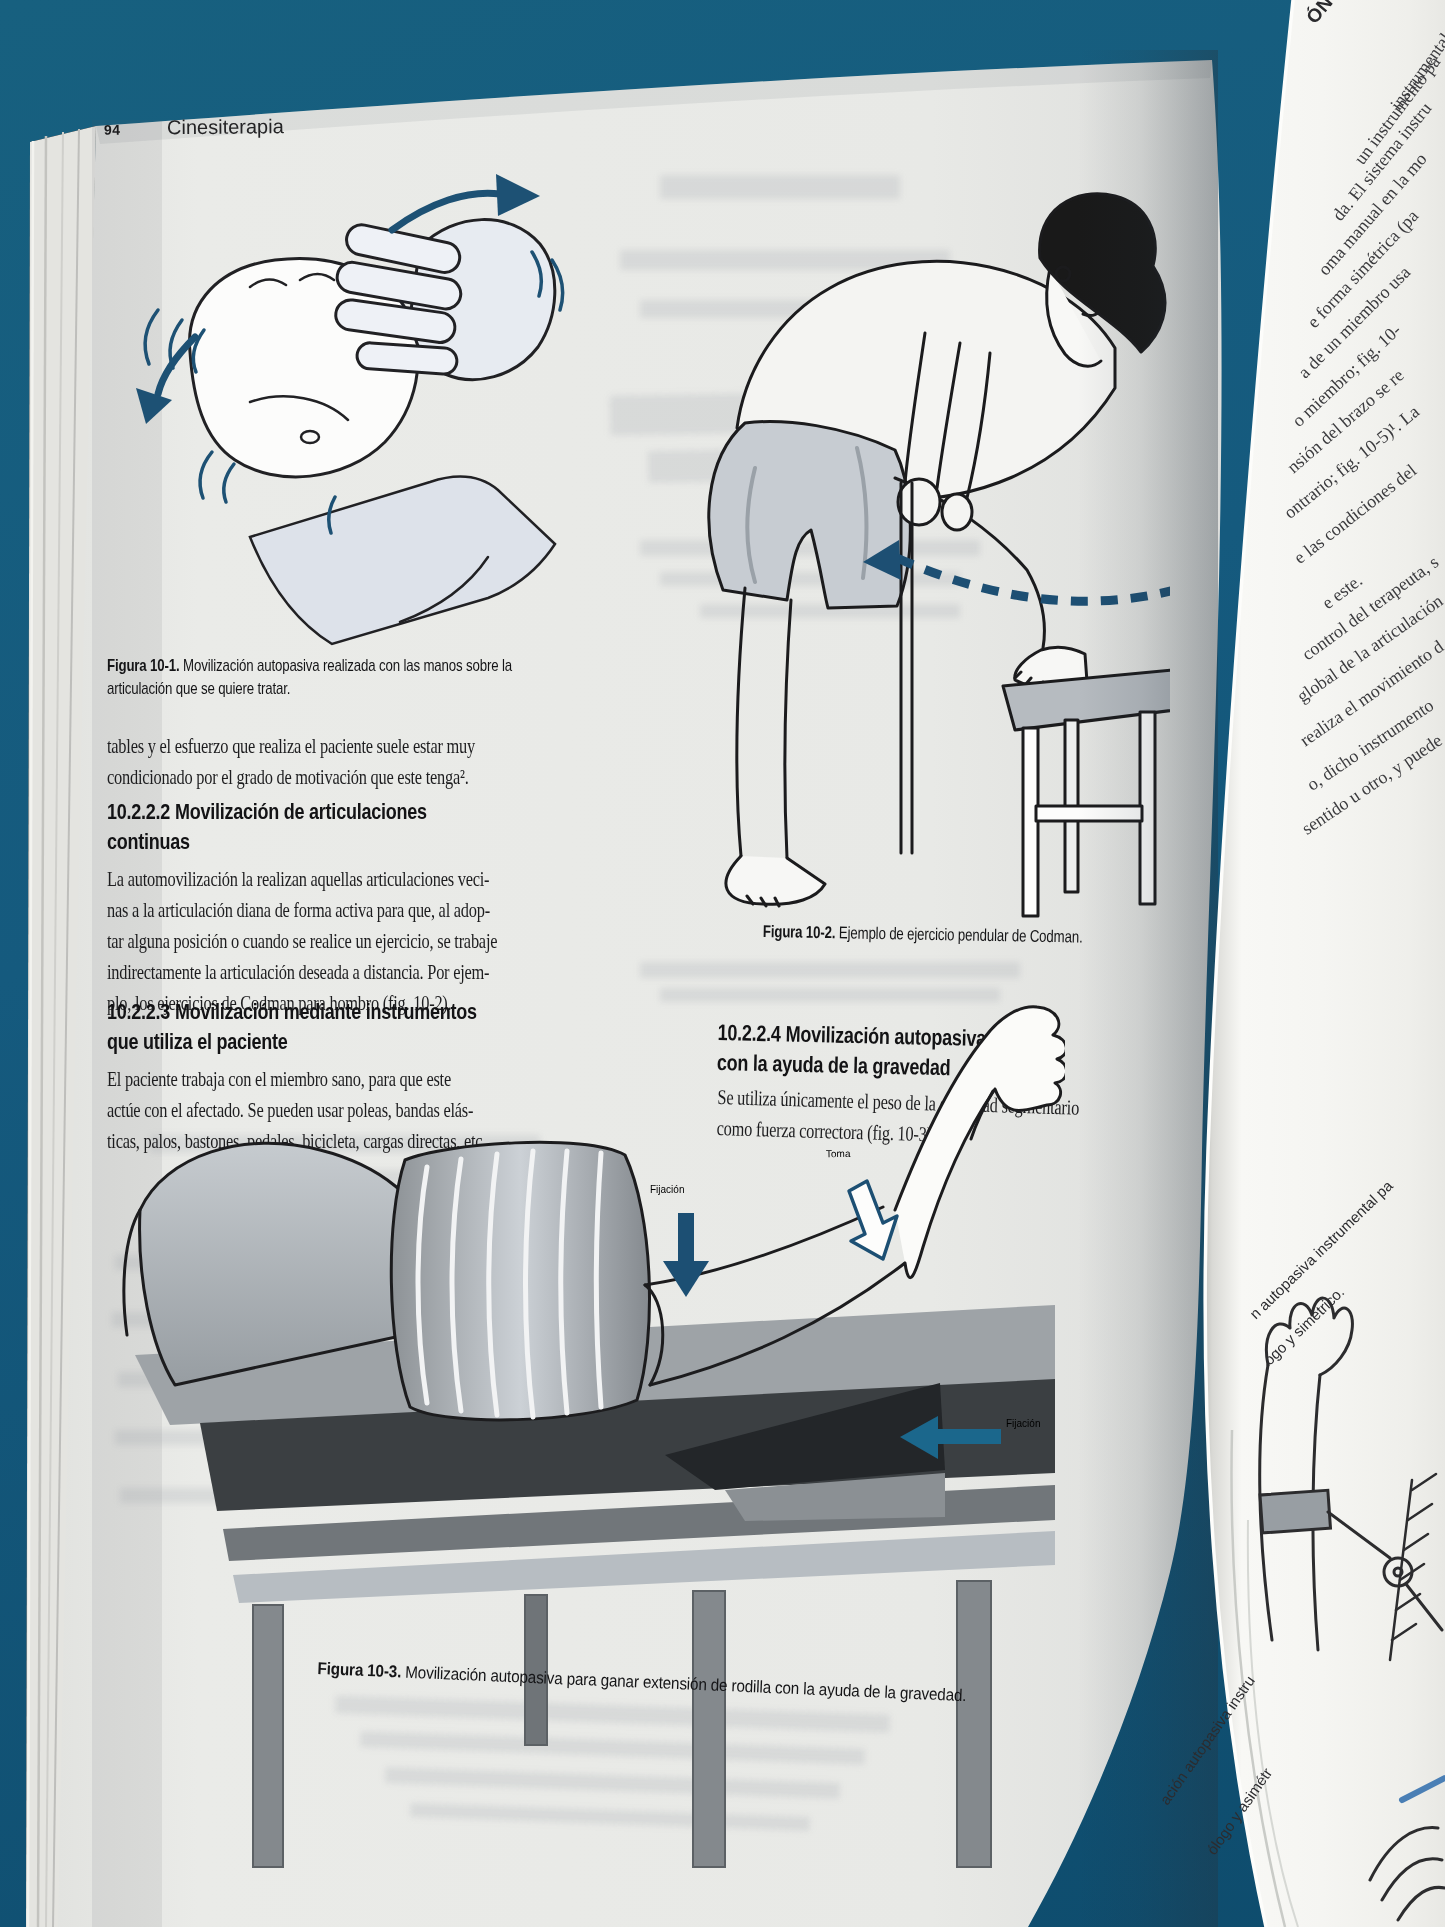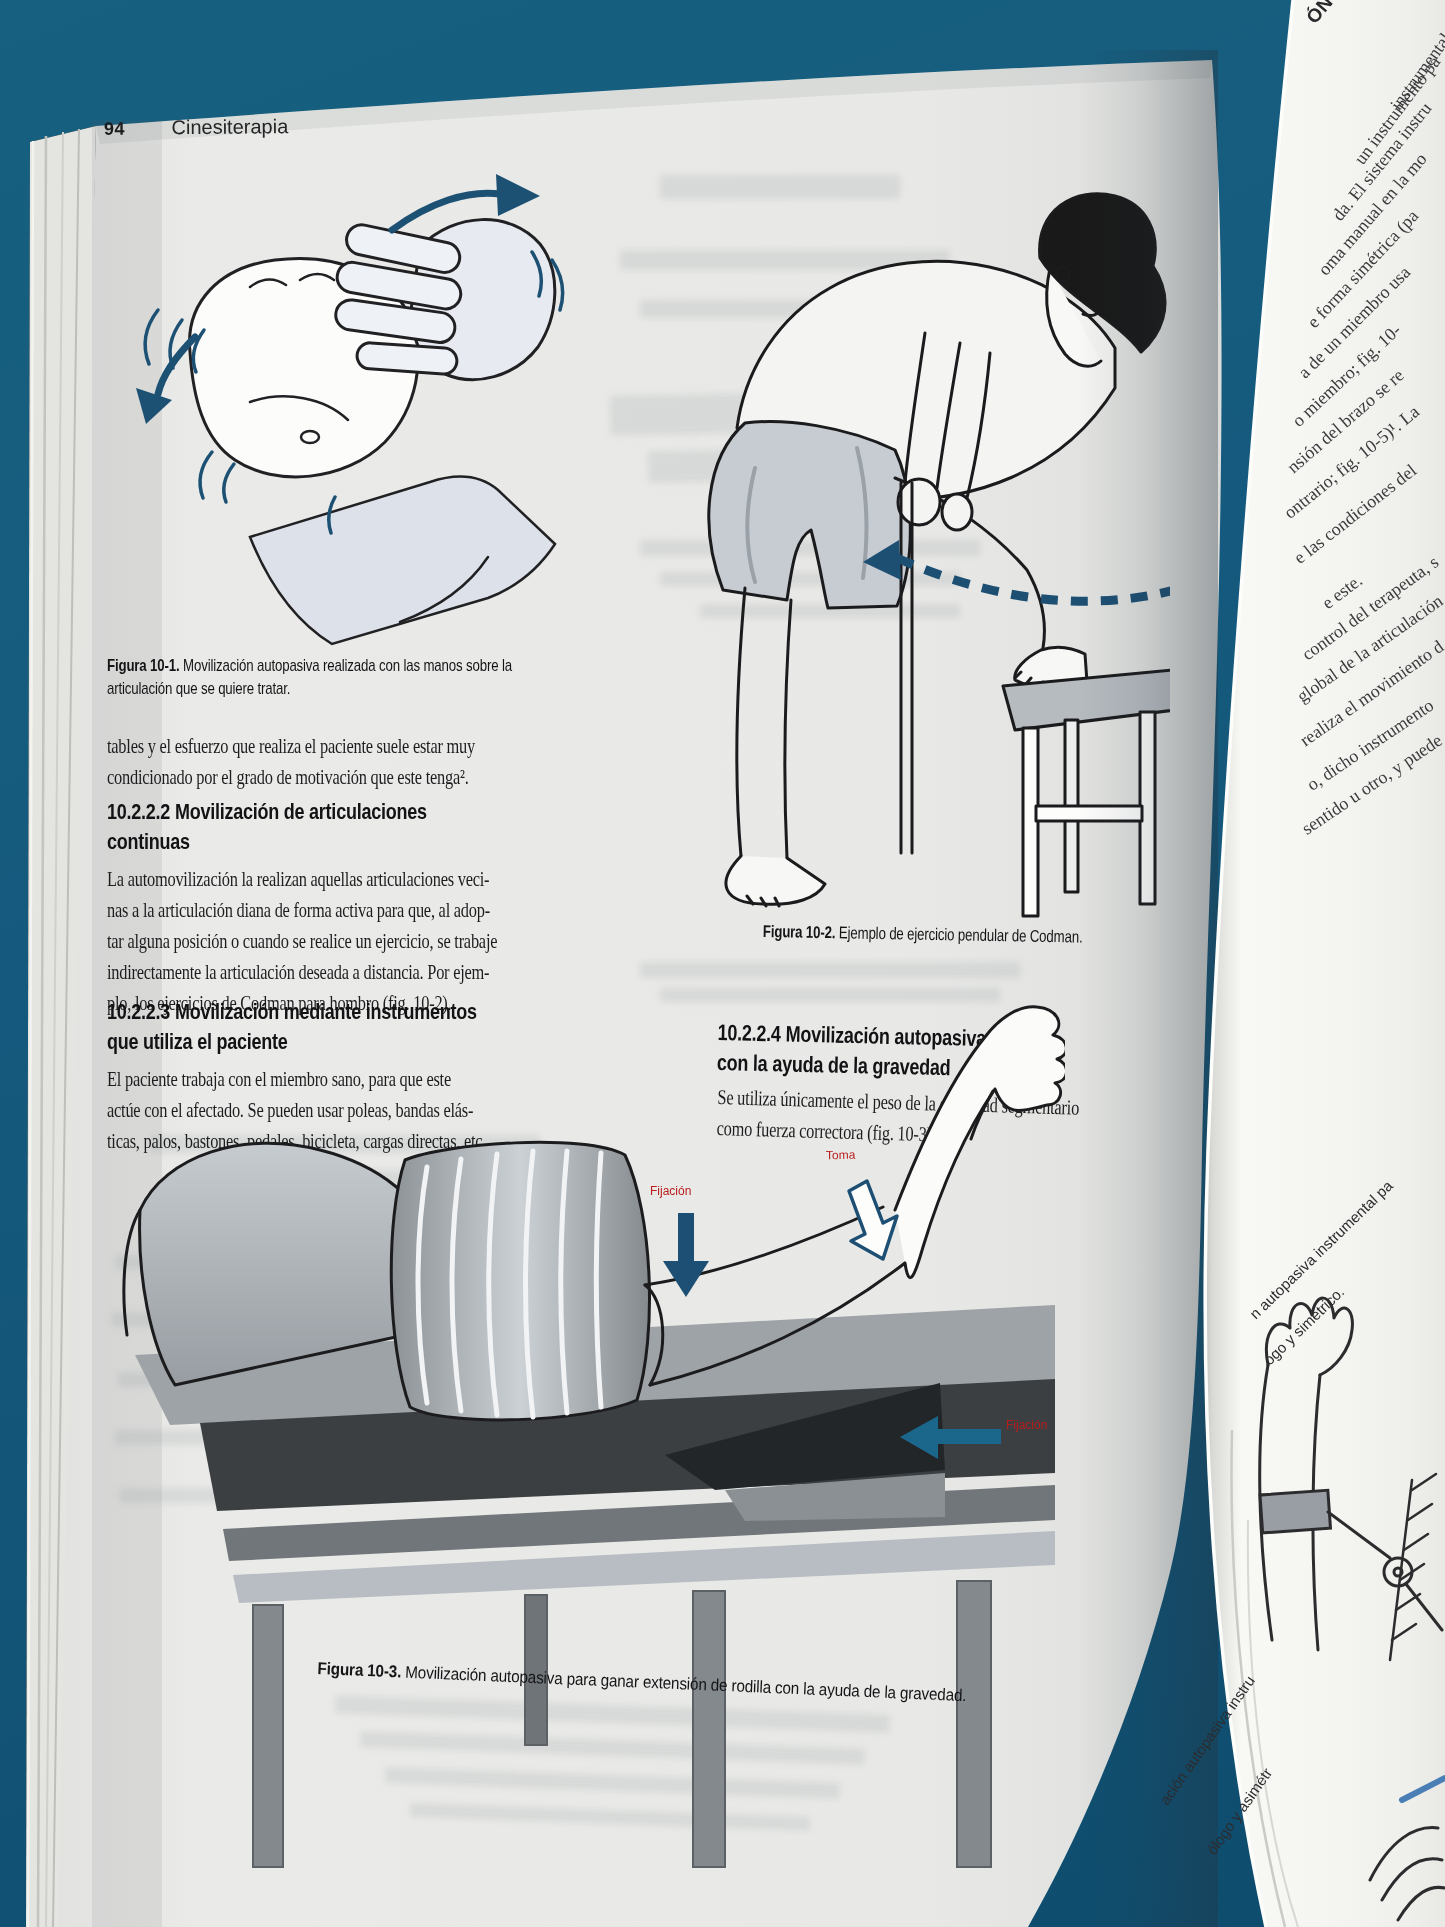--- a/index.html
+++ b/index.html
@@ -12,31 +12,31 @@
   
   #shape-layer{left:0;top:0;z-index:1;}
   
   .lp{z-index:3;}
   .fold-shadow{left:1078px;top:50px;width:140px;height:1877px;z-index:4;pointer-events:none;
     background:linear-gradient(to right,rgba(38,50,60,0) 0%,rgba(38,50,60,0.10) 45%,rgba(38,50,60,0.34) 100%);}
   #curl-layer{left:0;top:0;z-index:5;}
   .rp{z-index:6;}
 
   
-  .hdr-num{font-weight:bold;font-size:18px;color:#1b1b1d;letter-spacing:.5px;}
+  .hdr-num{font-weight:bold;font-size:14px;color:#1b1b1d;letter-spacing:.5px;}
   .hdr-title{font-size:20px;color:#242426;}
   .serif-body{font-family:"Liberation Serif",serif;font-size:21px;line-height:31px;color:#1d1d1f;
     white-space:pre-line;letter-spacing:-0.3px;transform:scaleX(0.78);transform-origin:0 0;width:700px;}
   .sans-heading{font-weight:bold;font-size:22.5px;line-height:30px;color:#131315;
     white-space:pre-line;letter-spacing:-0.3px;transform:scaleX(0.8);transform-origin:0 0;width:700px;}
   .caption{font-size:17px;line-height:22.5px;color:#151517;letter-spacing:-0.2px;
     transform:scaleX(0.78);transform-origin:0 0;}
   .caption b{font-weight:bold;}
   .nowrap{white-space:nowrap;}
-  .annot{font-size:12px;color:#b91c1c;}
+  .annot{font-size:10px;color:#000000;}
 
   
   .ghost{position:absolute;background:rgba(128,136,150,0.17);filter:blur(3px);border-radius:3px;z-index:2;}
 
   
   .rp-frag{position:absolute;font-family:"Liberation Serif",serif;font-size:18px;color:#3b3b3e;
     white-space:nowrap;transform-origin:0 0;}
   .rp-cap{position:absolute;font-size:15px;color:#2c2c2f;white-space:nowrap;transform-origin:0 0;}
   .rp-hdr{position:absolute;font-weight:bold;font-size:19px;color:#2a2a2d;white-space:nowrap;
     transform-origin:0 0;letter-spacing:.4px;}

